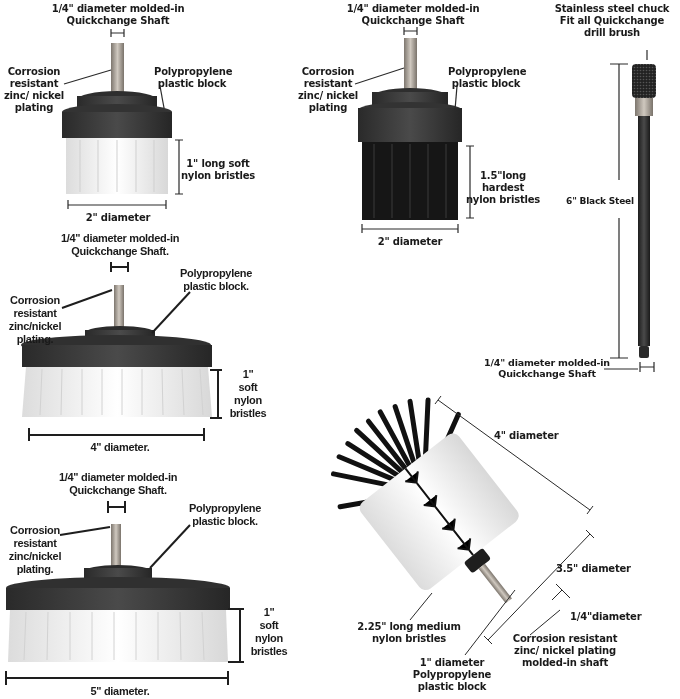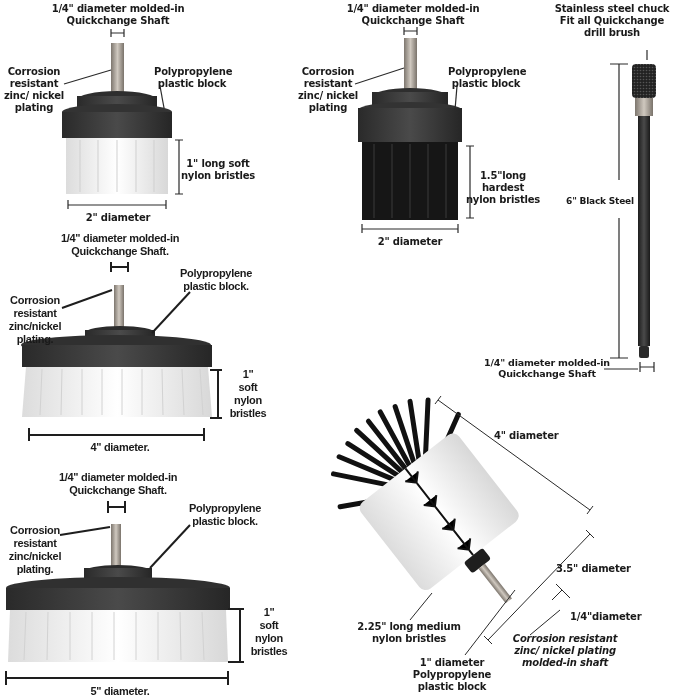--- a/index.html
+++ b/index.html
@@ -250,15 +250,15 @@
 <div class="lbl lb c" style="left:60px;top:685px;width:120px;">5" diameter.</div>
 
 <div class="lbl" style="left:494px;top:430px;width:90px;">4" diameter</div>
 <div class="lbl" style="left:556px;top:563px;width:100px;">3.5" diameter</div>
 <div class="lbl" style="left:570px;top:611px;width:100px;">1/4"diameter</div>
 <div class="lbl c" style="left:354px;top:621px;width:110px;">2.25" long medium
 nylon bristles</div>
 <div class="lbl c" style="left:402px;top:657px;width:100px;">1" diameter
 Polypropylene
 plastic block</div>
-<div class="lbl c" style="left:508px;top:633px;width:114px;font-style:italic;">Corrosion resistant
+<div class="lbl c" style="left:508px;top:633px;width:114px;">Corrosion resistant
 zinc/ nickel plating
 molded-in shaft</div>
 
 </body></html>

